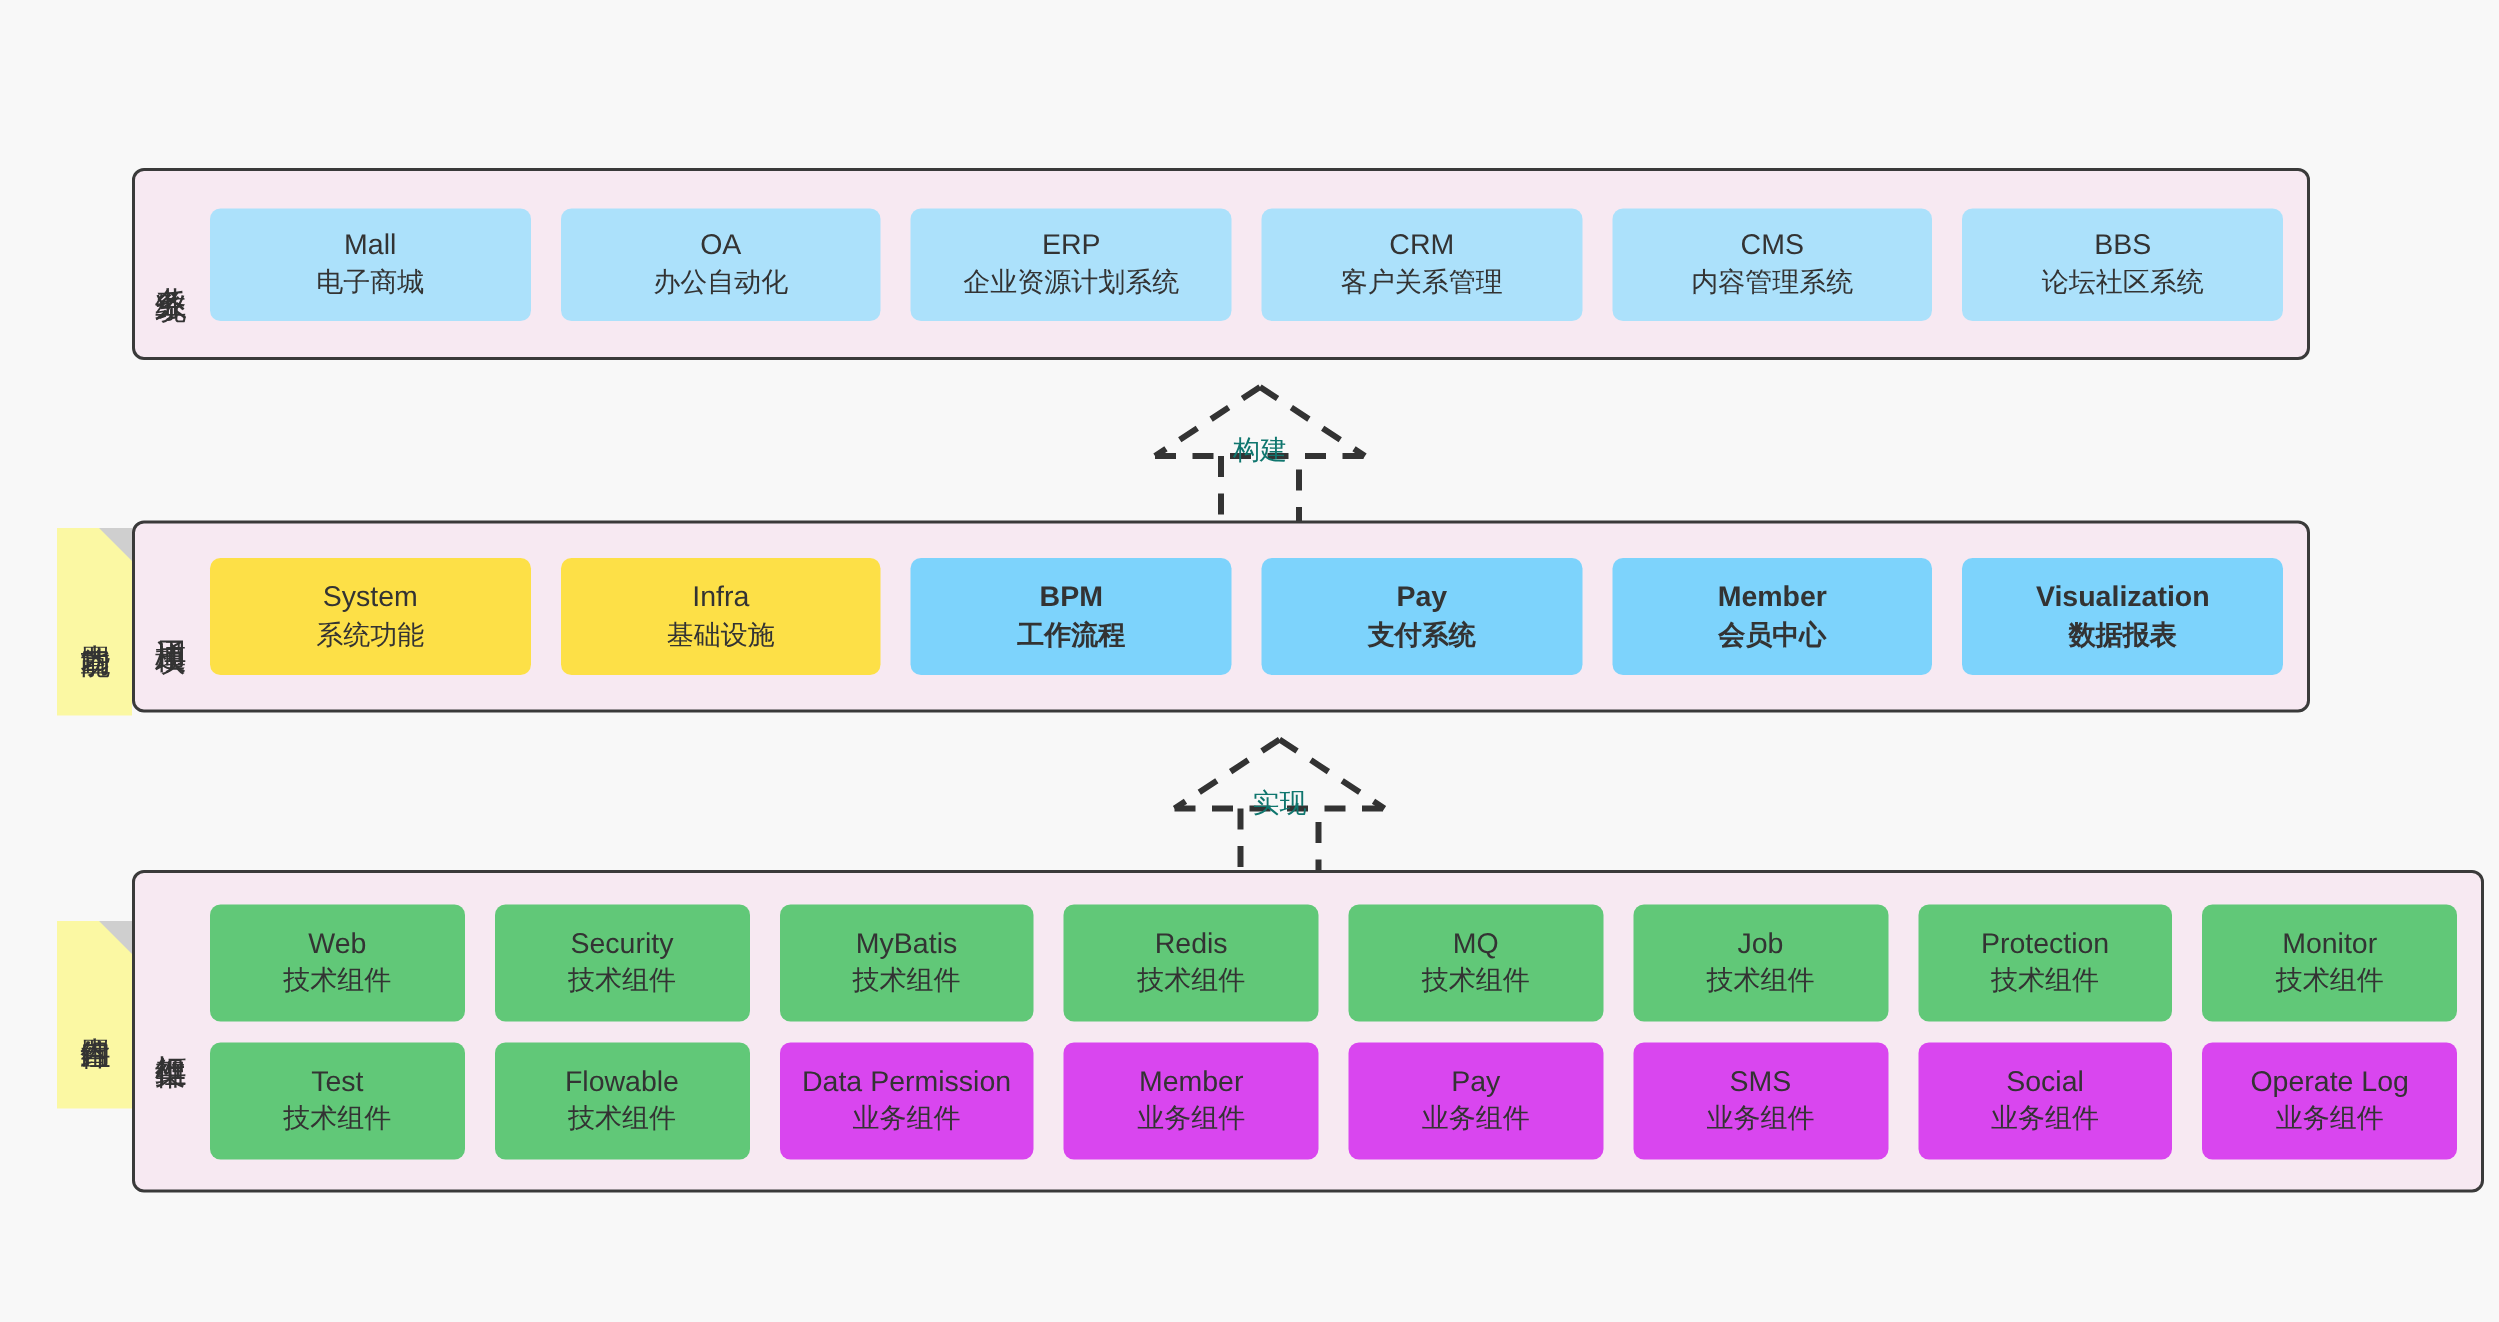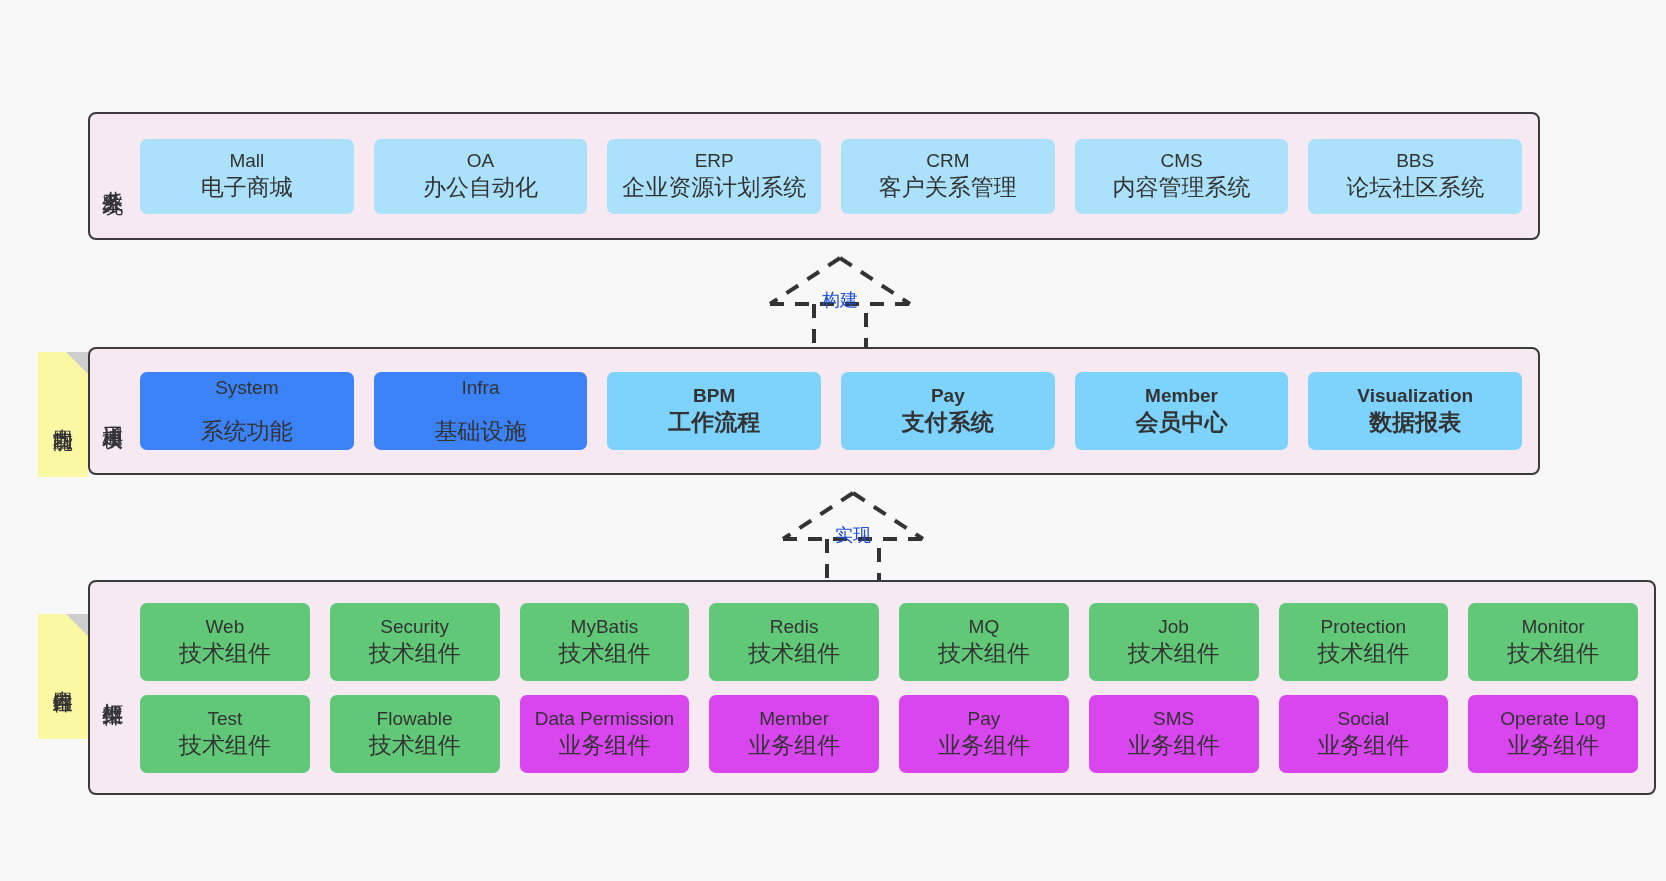--- a/index.html
+++ b/index.html
@@ -69,24 +69,24 @@
     display: flex;
     flex-direction: column;
     align-items: center;
     justify-content: center;
     text-align: center;
     line-height: 1.28;
     color: #333333;
     padding: 4px 6px;
   }
   .card .t-en { font-size: 19px; }
-  .card .t-cn { font-size: 23px; }
+  .card .t-cn { font-size: 18px; }
 
   .c-blue        { background: #ace1fb; }
-  .c-red         { background: #3b82f6; justify-content: space-between; }
+  .c-red         { background: #fde047; }
   .c-pink        { background: #7dd3fc; font-weight: bold; }
   .c-green       { background: #61c878; }
   .c-green-light { background: #d946ef; }
 
   
   #layer-business { left: 88px;  top: 112px; width: 1452px; height: 128px; }
   #layer-common   { left: 88px;  top: 347px; width: 1452px; height: 128px; }
   #layer-framework{ left: 88px;  top: 580px; width: 1568px; height: 215px; }
 
   #layer-business  .row { height: 75px; }
@@ -128,21 +128,21 @@
     width: 176px;
     height: 105px;
   }
   .connector svg { display: block; }
   .connector .conn-label {
     position: absolute;
     left: 50%;
     transform: translateX(-50%);
     top: 36px;
     font-size: 18px;
-    color: #1d4ed8;
+    color: #0f766e;
     background: transparent;
     padding: 0 3px;
     white-space: nowrap;
     user-select: none;
   }
   #connector-build     { left: 752px; top: 252px; }
   #connector-implement { left: 765px; top: 487px; }
 </style>
 </head>
 <body>

